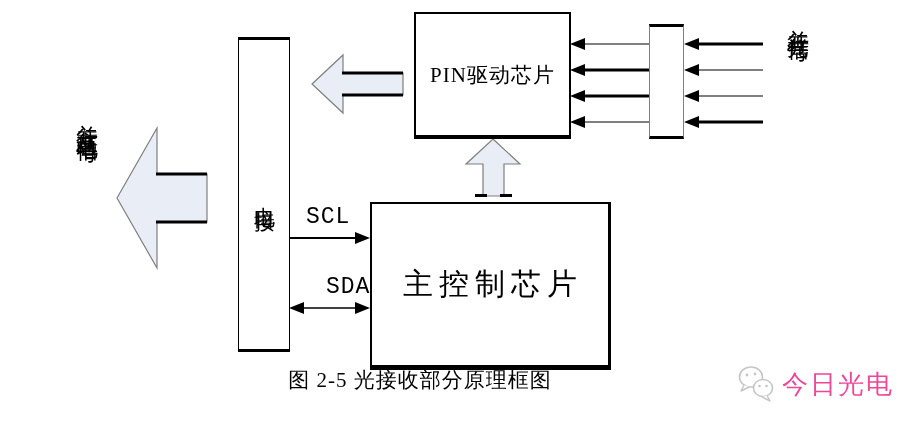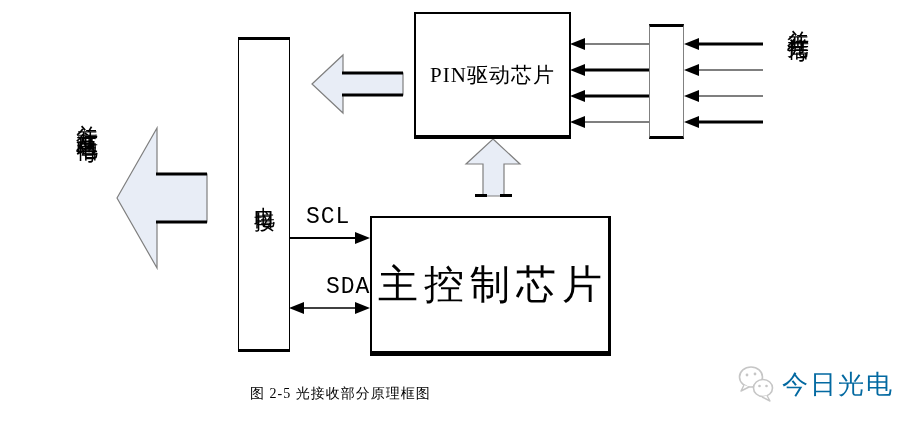--- a/index.html
+++ b/index.html
@@ -11,23 +11,23 @@
   .box{
     position:absolute;box-sizing:border-box;background:#ffffff;
     display:flex;align-items:center;justify-content:center;text-align:center;
   }
   .pin-box{
     left:414px;top:12px;width:157px;height:127px;
     border:2px solid #000;border-bottom:4px solid #000;
     font-size:21px;letter-spacing:1px;
   }
   .main-box{
-    left:370px;top:216px;width:241px;height:140px;
+    left:370px;top:202px;width:241px;height:168px;
     border:2px solid #000;border-right:3px solid #000;border-bottom:5px solid #000;
-    font-size:40px;letter-spacing:6px;padding-left:6px;
+    font-size:30px;letter-spacing:6px;padding-left:6px;
   }
   .elec-box{
     left:238px;top:37px;width:52px;height:315px;
     border:1px solid #000;border-top:3px solid #000;border-bottom:3px solid #000;
   }
   .vtext{
     writing-mode:vertical-rl;text-orientation:upright;
     letter-spacing:3px;line-height:1;
   }
   .elec-box .vtext{font-size:21px;}
@@ -41,26 +41,26 @@
   }
   .left-signal{left:76px;top:107px;}
   .right-signal{left:787px;top:12px;}
   .bus-label{
     position:absolute;font-family:"Liberation Mono","DejaVu Sans Mono",monospace;
     font-size:23px;letter-spacing:1px;text-align:center;
   }
   .scl-label{left:306px;top:204px;}
   .sda-label{left:326px;top:274px;}
   .caption{
-    position:absolute;left:250px;top:385px;width:340px;
-    font-size:14px;letter-spacing:1px;
+    position:absolute;left:250px;top:366px;width:340px;text-align:center;
+    font-size:21px;letter-spacing:1px;
   }
   .watermark{
     position:absolute;left:736px;top:364px;display:flex;align-items:center;
-    color:#0369a1;
+    color:#ec4899;
   }
   .watermark .wm-text{font-size:26px;letter-spacing:2px;margin-left:6px;}
 </style>
 </head>
 <body>
 
 <div class="canvas">
 
   <svg class="layer" width="901" height="427" viewBox="0 0 901 427">
 

